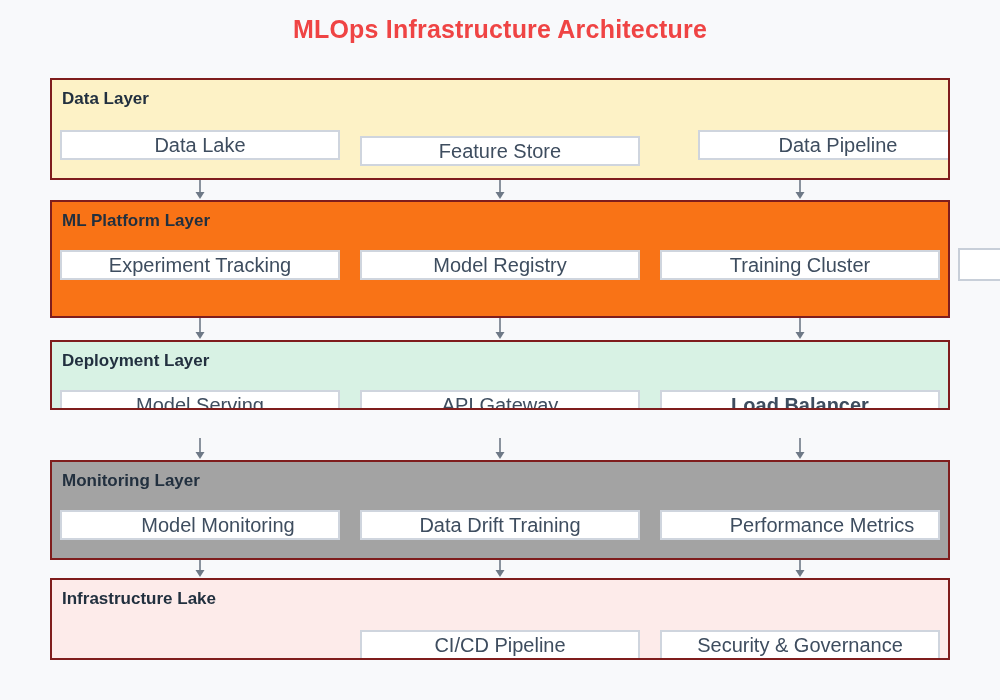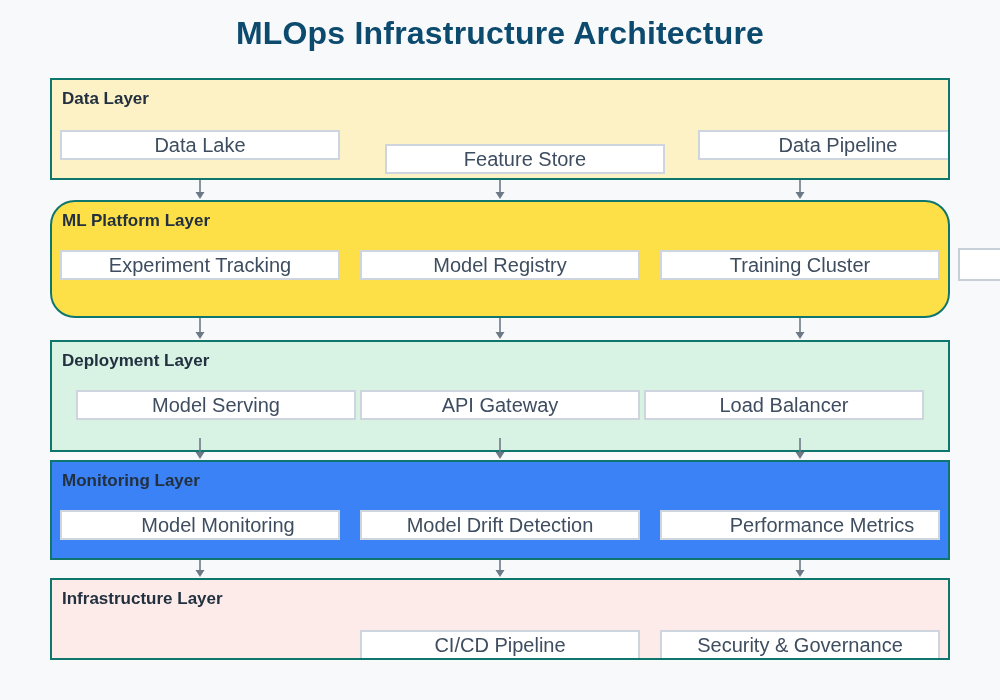--- a/index.html
+++ b/index.html
@@ -17,31 +17,31 @@
     height: 700px;
     background: #f8f9fb;
   }
   #diagram-title {
     position: absolute;
     top: 15px;
     left: 0;
     width: 100%;
     margin: 0;
     text-align: center;
-    font-size: 32px;
+    font-size: 25px;
     font-weight: 700;
     letter-spacing: 0.2px;
-    color: #0c4a6e;
+    color: #ef4444;
   }
   .layer {
     position: absolute;
     left: 50px;
     width: 900px;
     box-sizing: border-box;
-    border: 2px solid #0f766e;
+    border: 2px solid #7f1d1d;
     overflow: hidden;
   }
   .layer-title {
     position: absolute;
     left: 10px;
     top: 9px;
     font-size: 17px;
     font-weight: 700;
     color: #22303f;
   }
@@ -78,43 +78,43 @@
 </style>
 </head>
 <body>
 
 <div id="canvas">
   <h1 id="diagram-title">MLOps Infrastructure Architecture</h1>
   <div id="layers">
       <div class="layer" style="top: 78px; height: 102px; background: rgb(253, 242, 198);">
         <div class="layer-title">Data Layer</div>
         <div class="node" style="left: 8px; top: 50px;">Data Lake</div>
-        <div class="node" style="left: 308px; top: 64px; margin-left: 25px;">Feature Store</div>
+        <div class="node" style="left: 308px; top: 56px;">Feature Store</div>
         <div class="node" style="left: 608px; top: 50px; margin-left: 38px;">Data Pipeline</div>
       </div>
-      <div class="layer" style="top: 200px; height: 118px; background: #fde047; border-radius: 25px;">
+      <div class="layer" style="top: 200px; height: 118px; background: #f97316;">
         <div class="layer-title">ML Platform Layer</div>
         <div class="node" style="left: 8px; top: 48px;">Experiment Tracking</div>
         <div class="node" style="left: 308px; top: 48px;">Model Registry</div>
         <div class="node" style="left: 608px; top: 48px;">Training Cluster</div>
       </div>
-      <div class="layer" style="top: 340px; height: 112px; background: rgb(216, 242, 228);">
+      <div class="layer" style="top: 340px; height: 70px; background: rgb(216, 242, 228);">
         <div class="layer-title">Deployment Layer</div>
-        <div class="node" style="left: 24px; top: 48px;">Model Serving</div>
+        <div class="node" style="left: 8px; top: 48px;">Model Serving</div>
         <div class="node" style="left: 308px; top: 48px;">API Gateway</div>
-        <div class="node" style="left: 592px; top: 48px;">Load Balancer</div>
+        <div class="node" style="left: 608px; top: 48px; font-weight: bold;">Load Balancer</div>
       </div>
-      <div class="layer" style="top: 460px; height: 100px; background: #3b82f6;">
+      <div class="layer" style="top: 460px; height: 100px; background: #a3a3a3;">
         <div class="layer-title">Monitoring Layer</div>
         <div class="node" style="left: 8px; top: 48px; padding-left: 36px;">Model Monitoring</div>
-        <div class="node" style="left: 308px; top: 48px;">Model Drift Detection</div>
+        <div class="node" style="left: 308px; top: 48px;">Data Drift Training</div>
         <div class="node" style="left: 608px; top: 48px; padding-left: 44px;">Performance Metrics</div>
       </div>
       <div class="layer" style="top: 578px; height: 82px; background: rgb(253, 235, 234);">
-        <div class="layer-title">Infrastructure Layer</div>
+        <div class="layer-title">Infrastructure Lake</div>
         <div class="node" style="left: 8px; top: 50px; margin-top: 28px;">Kubernetes</div>
         <div class="node" style="left: 308px; top: 50px;">CI/CD Pipeline</div>
         <div class="node" style="left: 608px; top: 50px;">Security &amp; Governance</div>
       </div>
     </div>
   <svg id="arrows" width="1000" height="700">
       <g>
         <line x1="200" y1="180" x2="200" y2="197" stroke="#6e7987" stroke-width="1.6"></line>
         <polygon points="195.5,192 204.5,192 200,199" fill="#6e7987"></polygon>
       </g>

